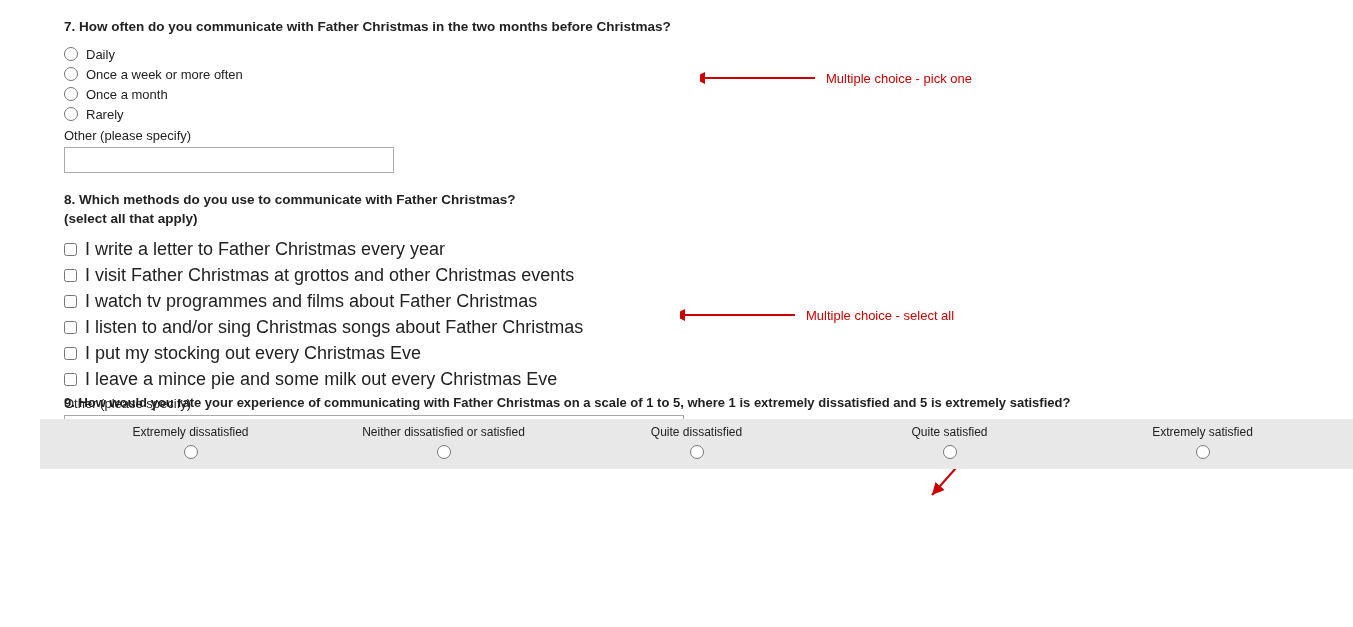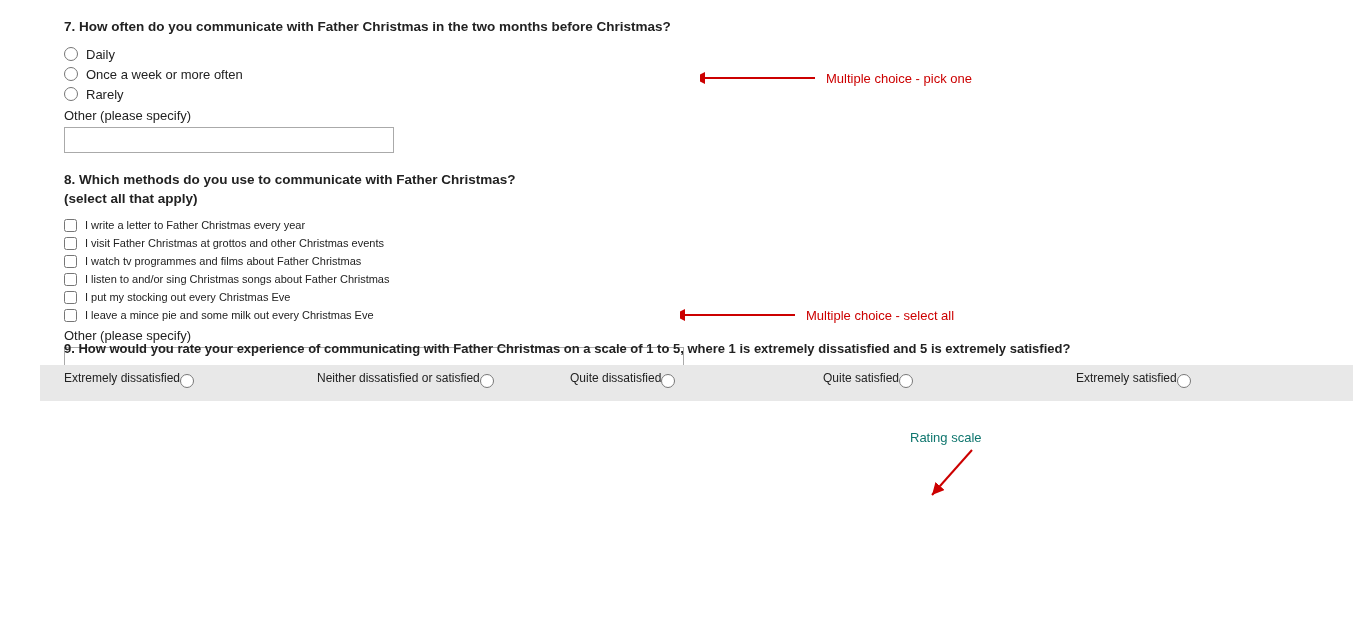--- a/index.html
+++ b/index.html
@@ -55,21 +55,21 @@
       align-items: center;
       margin-bottom: 5px;
     }
     .checkbox-option input[type="checkbox"] {
       margin-right: 8px;
       width: 13px;
       height: 13px;
       flex-shrink: 0;
     }
     .checkbox-option label {
-      font-size: 11px;
+      font-size: 18px;
     }
 
     
     .other-label {
       font-size: 13px;
       margin-top: 6px;
       margin-bottom: 4px;
     }
     .other-input {
       display: block;
@@ -96,21 +96,21 @@
       line-height: 1.4;
     }
     .rating-scale-row {
       display: flex;
       background: #e8e8e8;
       padding: 6px 24px 10px 24px;
     }
     .rating-scale-col {
       flex: 1;
       display: flex;
-      flex-direction: row;
+      flex-direction: column;
       align-items: center;
     }
     .rating-col-label {
       font-size: 12px;
       text-align: center;
       margin-bottom: 6px;
     }
     .rating-radio {
       width: 14px;
       height: 14px;
@@ -124,20 +124,24 @@
   <div class="question-block">
     <div class="question-title">7. How often do you communicate with Father Christmas in the two months before Christmas?</div>
 
     <div class="radio-option">
       <input type="radio" name="q7" id="q7_daily" style="">
       <label for="q7_daily">Daily</label>
     </div>
     <div class="radio-option">
       <input type="radio" name="q7" id="q7_week" style="">
       <label for="q7_week">Once a week or more often</label>
+    </div>
+    <div class="radio-option">
+      <input type="radio" name="q7" id="q7_month" style="">
+      <label for="q7_month">Once a month</label>
     </div>
     <div class="radio-option">
       <input type="radio" name="q7" id="q7_rarely" style="">
       <label for="q7_rarely">Rarely</label>
     </div>
 
     <div class="other-label">Other (please specify)</div>
     <input type="text" class="other-input" style="">
   </div>
 

